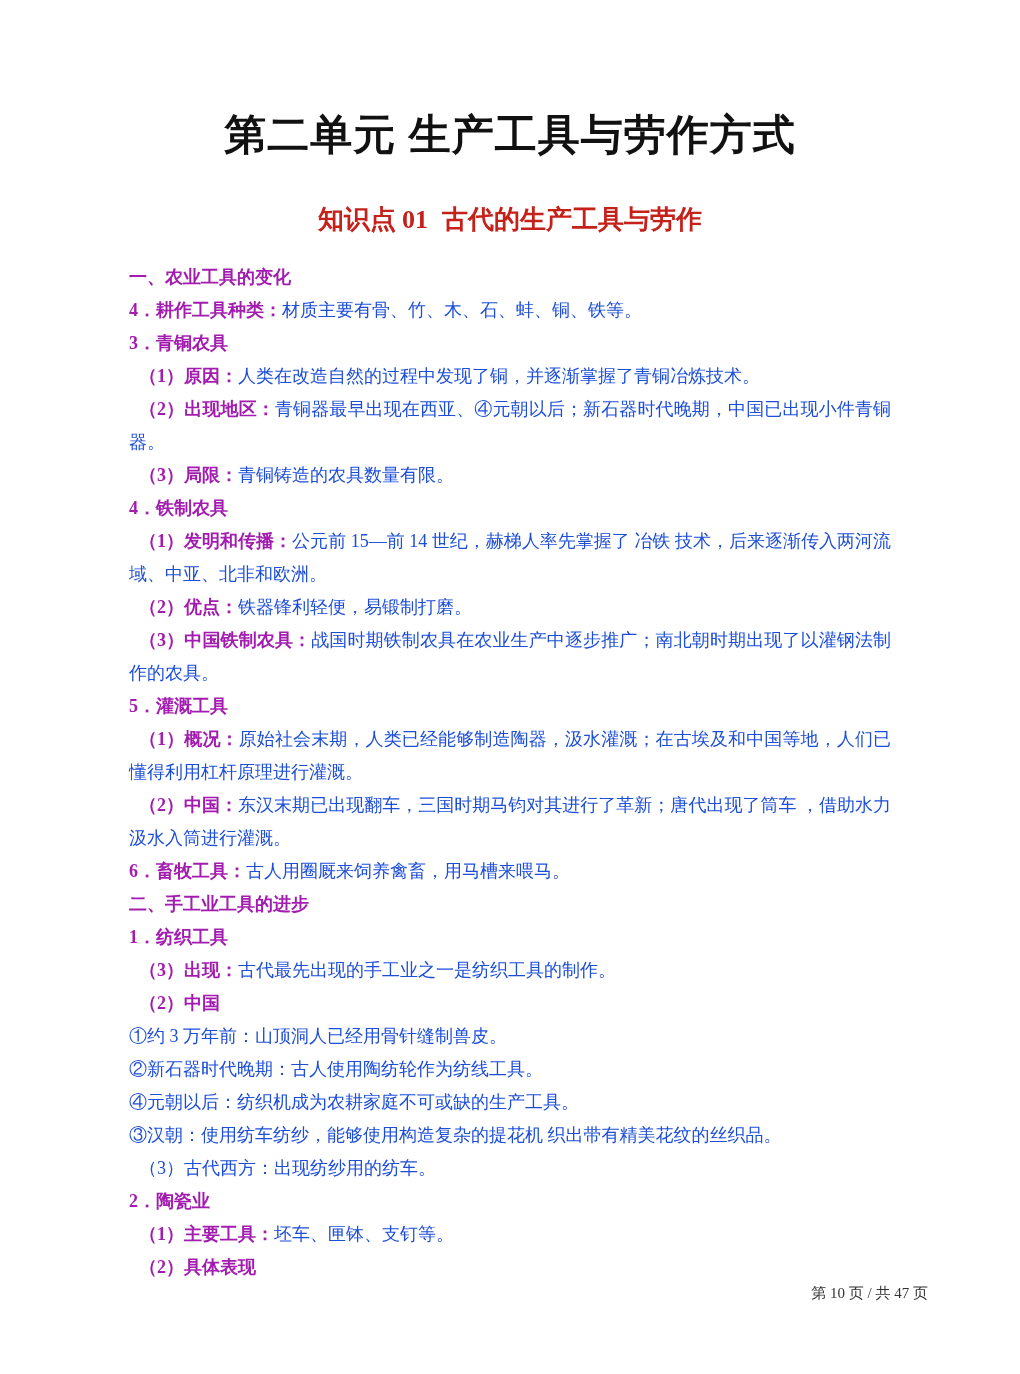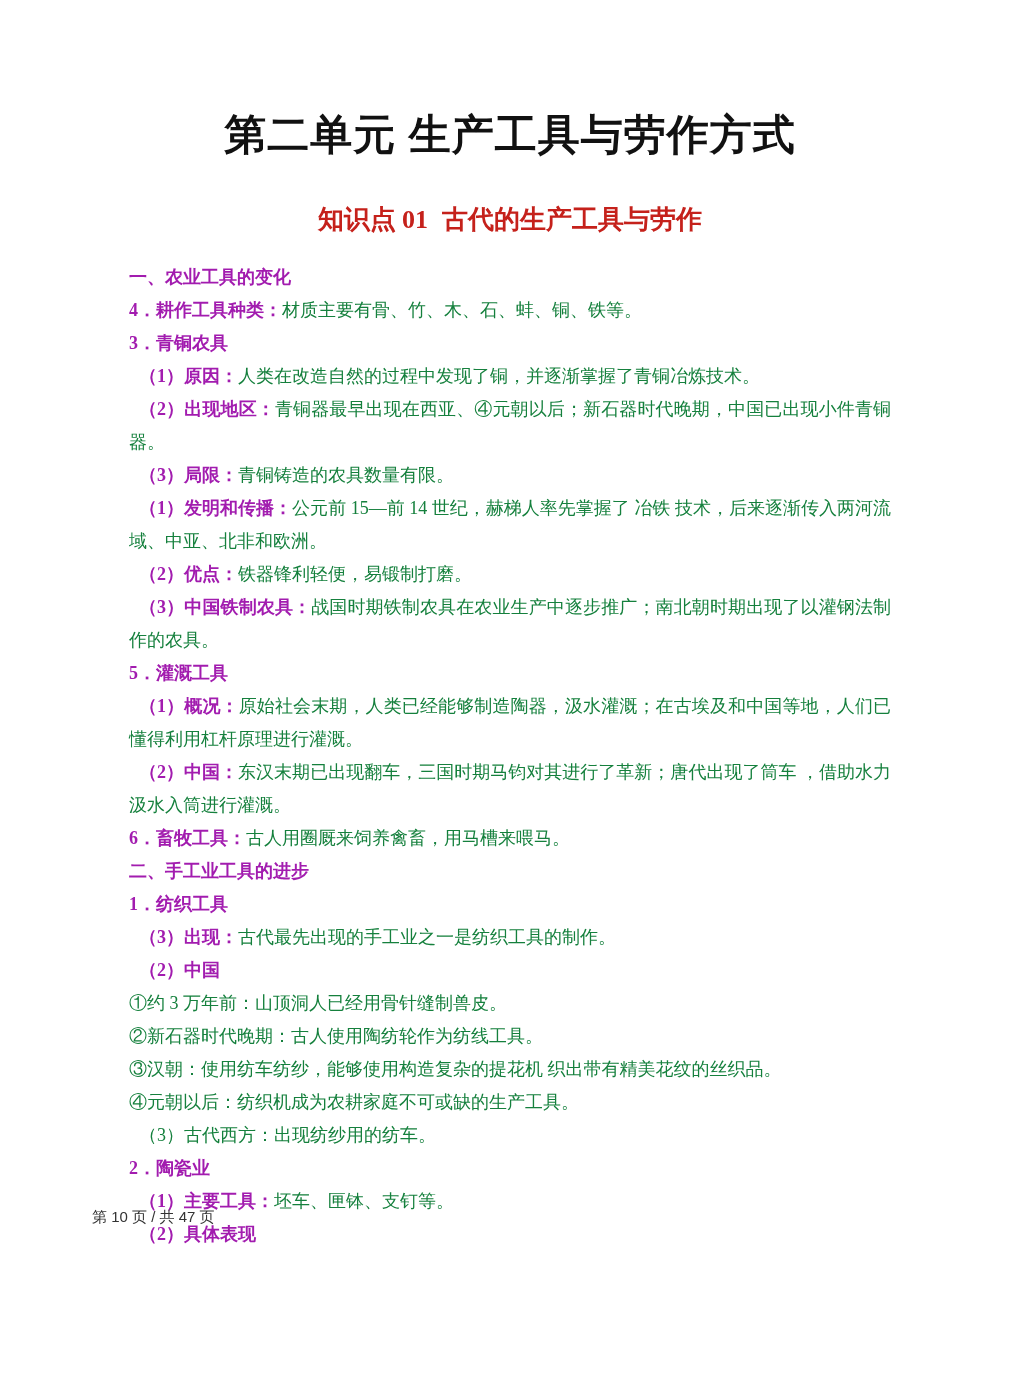--- a/index.html
+++ b/index.html
@@ -58,67 +58,68 @@
     font-weight: bold;
   }
   .line.sub {
     text-indent: 10px;
   }
   .line .label {
     color: #a21caf;
     font-weight: bold;
   }
   .line .body-text {
-    color: #15803d;
+    color: #1d4ed8;
     font-weight: normal;
   }
   .footer {
     position: absolute;
     left: 0;
     right: 0;
-    top: 1208px;
-    text-align: left;
+    top: 1284px;
+    text-align: right;
     font-size: 15px;
     color: #333333;
-    font-family: Liberation Sans, sans-serif;
+    font-family: Liberation Serif, serif;
   }
 </style>
 </head>
 <body>
 
 <div class="page">
 
   <h1 class="unit-title">第二单元 生产工具与劳作方式</h1>
 
   <h2 class="kp-title">
     <span>知识点</span><span class="kp-num">01</span><span>古代的生产工具与劳作</span>
   </h2>
 
   <div class="content" id="content">
       <p class="line section"><span class="label">一、农业工具的变化</span></p>
       <p class="line num"><span class="label">4．耕作工具种类：</span><span class="body-text">材质主要有骨、竹、木、石、蚌、铜、铁等。</span></p>
       <p class="line num"><span class="label">3．青铜农具</span></p>
       <p class="line sub"><span class="label">（1）原因：</span><span class="body-text">人类在改造自然的过程中发现了铜，并逐渐掌握了青铜冶炼技术。</span></p>
       <p class="line sub"><span class="label">（2）出现地区：</span><span class="body-text">青铜器最早出现在西亚、④元朝以后；新石器时代晚期，中国已出现小件青铜器。</span></p>
       <p class="line sub"><span class="label">（3）局限：</span><span class="body-text">青铜铸造的农具数量有限。</span></p>
+      <p class="line num"><span class="label">4．铁制农具</span></p>
       <p class="line sub"><span class="label">（1）发明和传播：</span><span class="body-text">公元前 15—前 14 世纪，赫梯人率先掌握了 冶铁 技术，后来逐渐传入两河流域、中亚、北非和欧洲。</span></p>
       <p class="line sub"><span class="label">（2）优点：</span><span class="body-text">铁器锋利轻便，易锻制打磨。</span></p>
       <p class="line sub"><span class="label">（3）中国铁制农具：</span><span class="body-text">战国时期铁制农具在农业生产中逐步推广；南北朝时期出现了以灌钢法制作的农具。</span></p>
       <p class="line num"><span class="label">5．灌溉工具</span></p>
       <p class="line sub"><span class="label">（1）概况：</span><span class="body-text">原始社会末期，人类已经能够制造陶器，汲水灌溉；在古埃及和中国等地，人们已懂得利用杠杆原理进行灌溉。</span></p>
       <p class="line sub"><span class="label">（2）中国：</span><span class="body-text">东汉末期已出现翻车，三国时期马钧对其进行了革新；唐代出现了筒车 ，借助水力汲水入筒进行灌溉。</span></p>
       <p class="line num"><span class="label">6．畜牧工具：</span><span class="body-text">古人用圈厩来饲养禽畜，用马槽来喂马。</span></p>
       <p class="line section"><span class="label">二、手工业工具的进步</span></p>
       <p class="line num"><span class="label">1．纺织工具</span></p>
       <p class="line sub"><span class="label">（3）出现：</span><span class="body-text">古代最先出现的手工业之一是纺织工具的制作。</span></p>
       <p class="line sub"><span class="label">（2）中国</span></p>
       <p class="line plain"><span class="body-text">①约 3 万年前：山顶洞人已经用骨针缝制兽皮。</span></p>
       <p class="line plain"><span class="body-text">②新石器时代晚期：古人使用陶纺轮作为纺线工具。</span></p>
+      <p class="line plain"><span class="body-text">④元朝以后：纺织机成为农耕家庭不可或缺的生产工具。</span></p>
       <p class="line plain"><span class="body-text">③汉朝：使用纺车纺纱，能够使用构造复杂的提花机 织出带有精美花纹的丝织品。</span></p>
-      <p class="line plain"><span class="body-text">④元朝以后：纺织机成为农耕家庭不可或缺的生产工具。</span></p>
       <p class="line sub"><span class="body-text">（3）古代西方：出现纺纱用的纺车。</span></p>
       <p class="line num"><span class="label">2．陶瓷业</span></p>
       <p class="line sub"><span class="label">（1）主要工具：</span><span class="body-text">坯车、匣钵、支钉等。</span></p>
       <p class="line sub"><span class="label">（2）具体表现</span></p>
     </div>
 
   <div class="footer">
     <span>第 10 页 / 共 47 页</span>
   </div>
 

